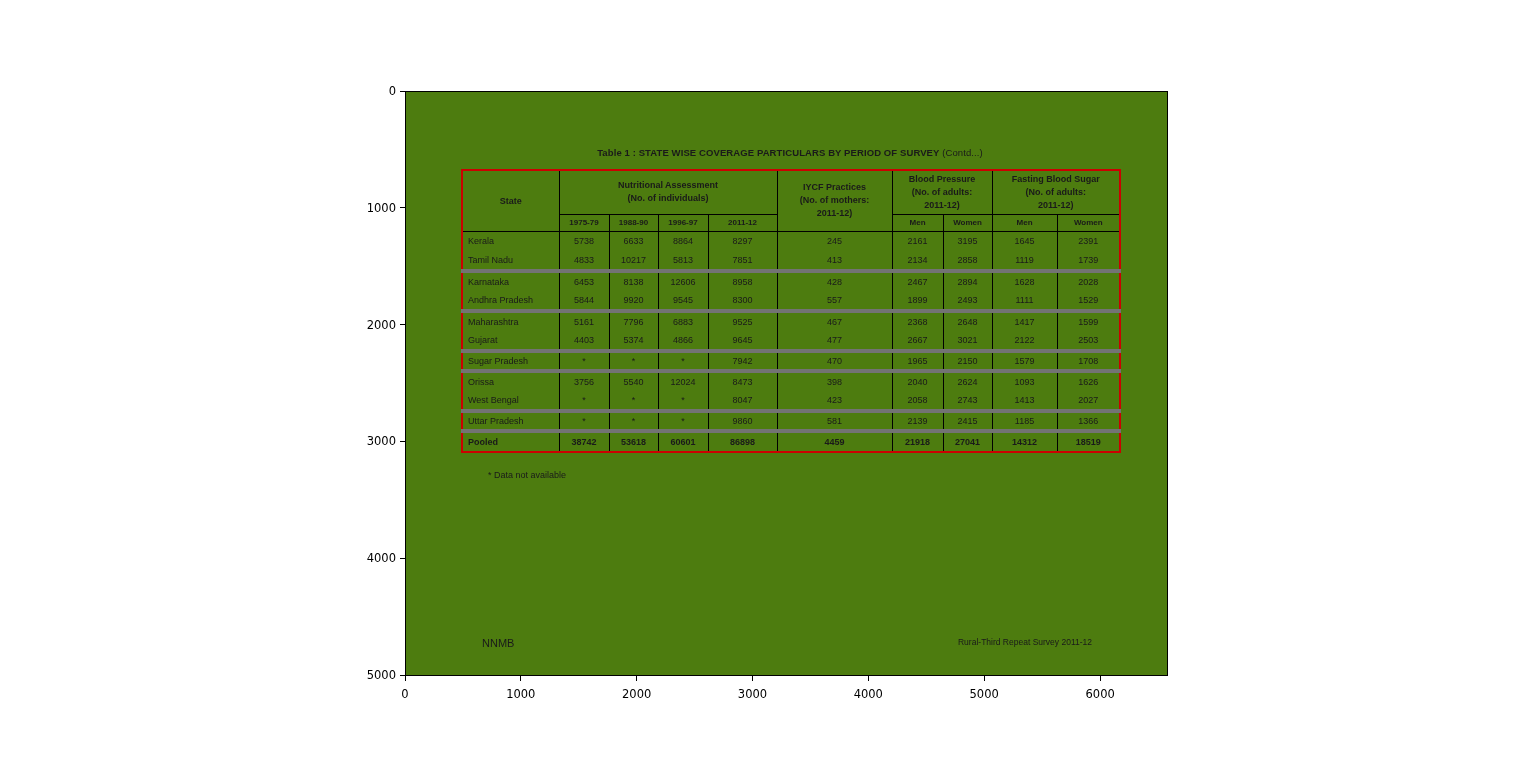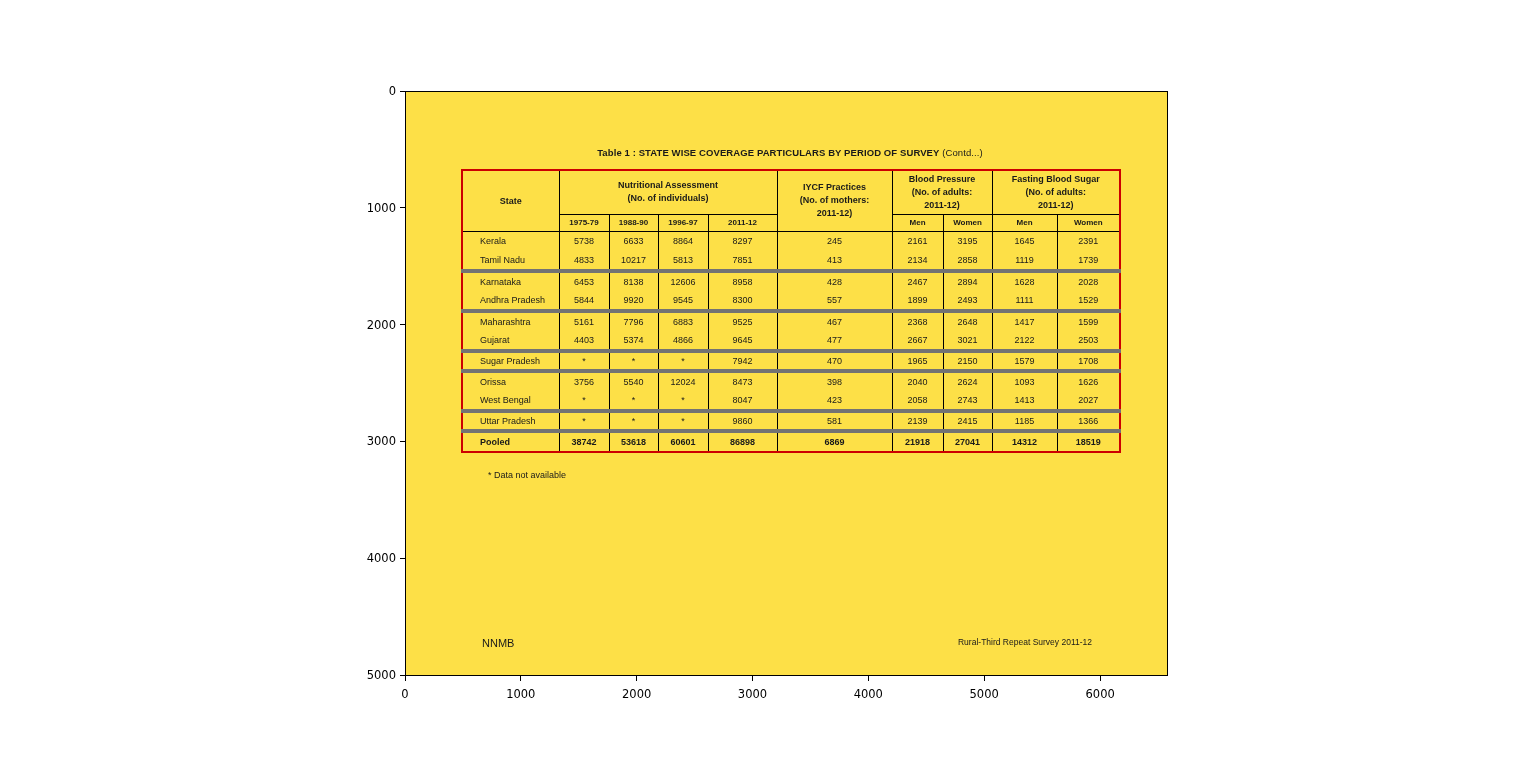--- a/index.html
+++ b/index.html
@@ -11,21 +11,21 @@
     overflow: hidden;
     font-family: "Liberation Sans", sans-serif;
   }
   
   .axes {
     position: absolute;
     left: 405px; top: 91px;
     width: 763px; height: 585px;
     border: 1px solid #000000;
     box-sizing: border-box;
-    background: #fde047;
+    background: #4d7c0f;
   }
   .ytick-label {
     position: absolute;
     left: 328px; width: 68px;
     text-align: right;
     font: 11.5px "DejaVu Sans", sans-serif;
     color: #000;
   }
   .ytick-mark {
     position: absolute;
@@ -85,21 +85,21 @@
   .data-table tr.h1 th .hl { line-height: 1.45; }
   .data-table tr.h2 { height: 17px; padding-left: 44px; }
   .data-table tr.h2 th { font-size: 8px; }
   .data-table tbody tr { height: 20px; }
   .data-table tbody td {
     font-size: 9px;
     text-align: center;
     font-weight: normal;
     color: #1a1a1a;
   }
-  .data-table tbody td.state { text-align: left; padding-left: 17px; }
+  .data-table tbody td.state { text-align: left; padding-left: 5px; }
   .data-table tbody tr.group-end td { border-bottom: 4px solid #737373; }
   .data-table tbody tr.bold-row { height: 21px; }
   .data-table tbody tr.bold-row td { font-weight: bold; }
   .footnote {
     position: absolute;
     left: 82px; top: 378px;
     font-size: 9px;
   }
   .footer-left {
     position: absolute;
@@ -296,21 +296,21 @@
               <td>2415</td>
               <td>1185</td>
               <td>1366</td>
             </tr>
             <tr class="bold-row">
               <td class="state">Pooled</td>
               <td>38742</td>
               <td>53618</td>
               <td>60601</td>
               <td>86898</td>
-              <td>6869</td>
+              <td>4459</td>
               <td>21918</td>
               <td>27041</td>
               <td>14312</td>
               <td>18519</td>
             </tr>
           </tbody>
       </table>
 
       <div class="footnote">* Data not available</div>
       <div class="footer-left">NNMB</div>

